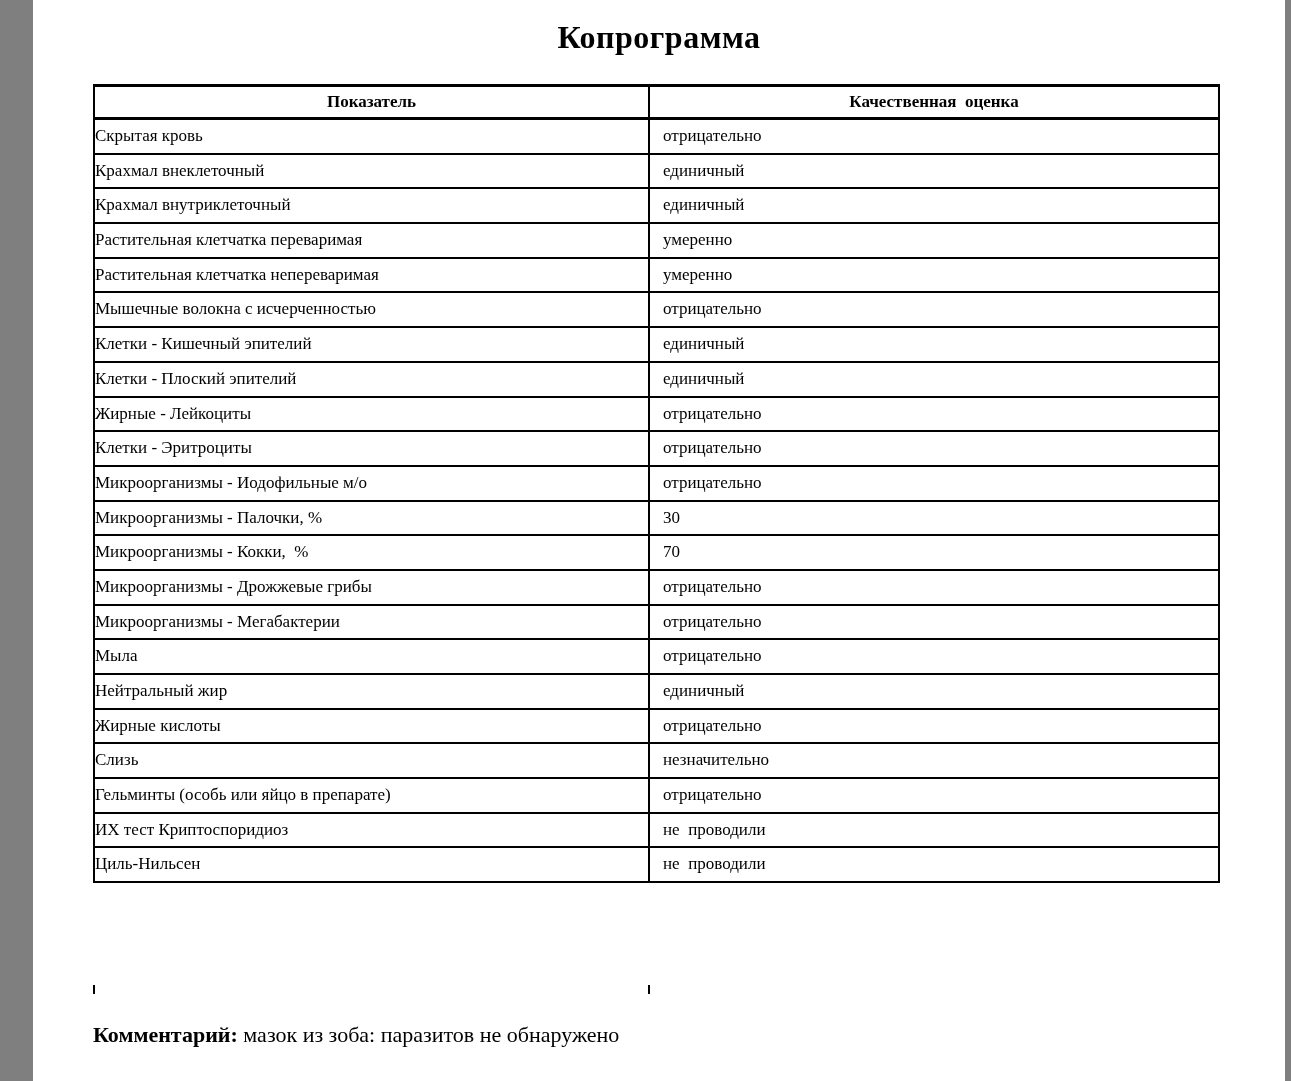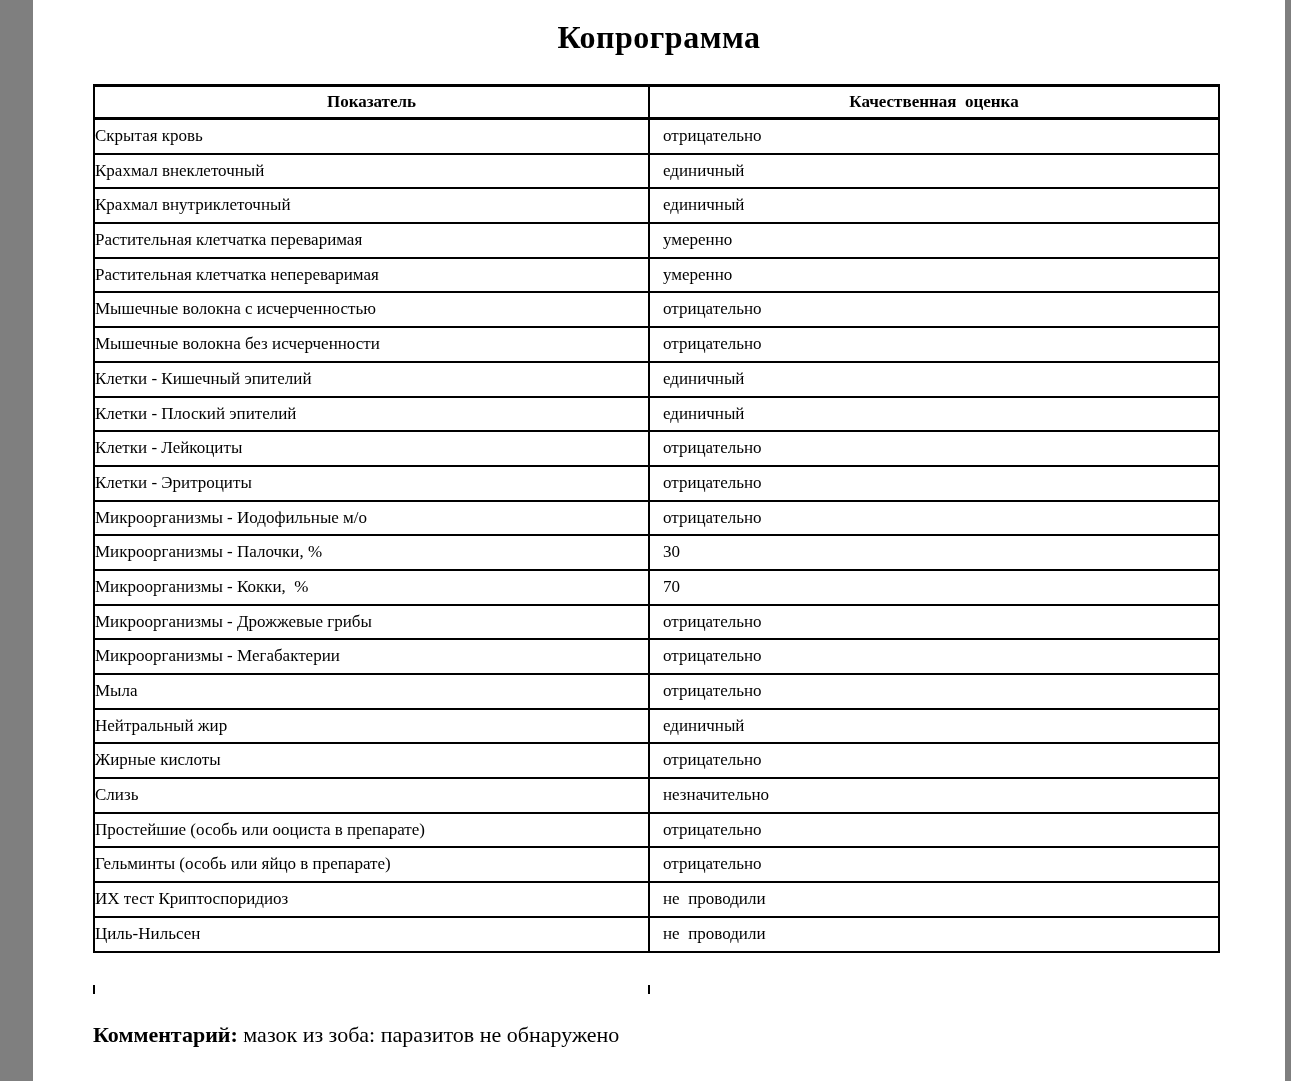--- a/index.html
+++ b/index.html
@@ -131,33 +131,29 @@
       </tr>
       <tr>
         <td class="indicator-cell">Растительная клетчатка непереваримая</td>
         <td class="value-cell">умеренно</td>
       </tr>
       <tr>
         <td class="indicator-cell">Мышечные волокна с исчерченностью</td>
         <td class="value-cell">отрицательно</td>
       </tr>
       <tr>
-        <td class="indicator-cell">Мышечные волокна без исчерченности</td>
-        <td class="value-cell">отрицательно</td>
-      </tr>
-      <tr>
         <td class="indicator-cell">Клетки - Кишечный эпителий</td>
         <td class="value-cell">единичный</td>
       </tr>
       <tr>
         <td class="indicator-cell">Клетки - Плоский эпителий</td>
         <td class="value-cell">единичный</td>
       </tr>
       <tr>
-        <td class="indicator-cell">Клетки - Лейкоциты</td>
+        <td class="indicator-cell">Жирные - Лейкоциты</td>
         <td class="value-cell">отрицательно</td>
       </tr>
       <tr>
         <td class="indicator-cell">Клетки - Эритроциты</td>
         <td class="value-cell">отрицательно</td>
       </tr>
       <tr>
         <td class="indicator-cell">Микроорганизмы - Иодофильные м/о</td>
         <td class="value-cell">отрицательно</td>
       </tr>
@@ -187,24 +183,20 @@
       </tr>
       <tr>
         <td class="indicator-cell">Жирные кислоты</td>
         <td class="value-cell">отрицательно</td>
       </tr>
       <tr>
         <td class="indicator-cell">Слизь</td>
         <td class="value-cell">незначительно</td>
       </tr>
       <tr>
-        <td class="indicator-cell">Простейшие (особь или ооциста в препарате)</td>
-        <td class="value-cell">отрицательно</td>
-      </tr>
-      <tr>
         <td class="indicator-cell">Гельминты (особь или яйцо в препарате)</td>
         <td class="value-cell">отрицательно</td>
       </tr>
       <tr>
         <td class="indicator-cell">ИХ тест Криптоспоридиоз</td>
         <td class="value-cell">не  проводили</td>
       </tr>
       <tr>
         <td class="indicator-cell">Циль-Нильсен</td>
         <td class="value-cell">не  проводили</td>

